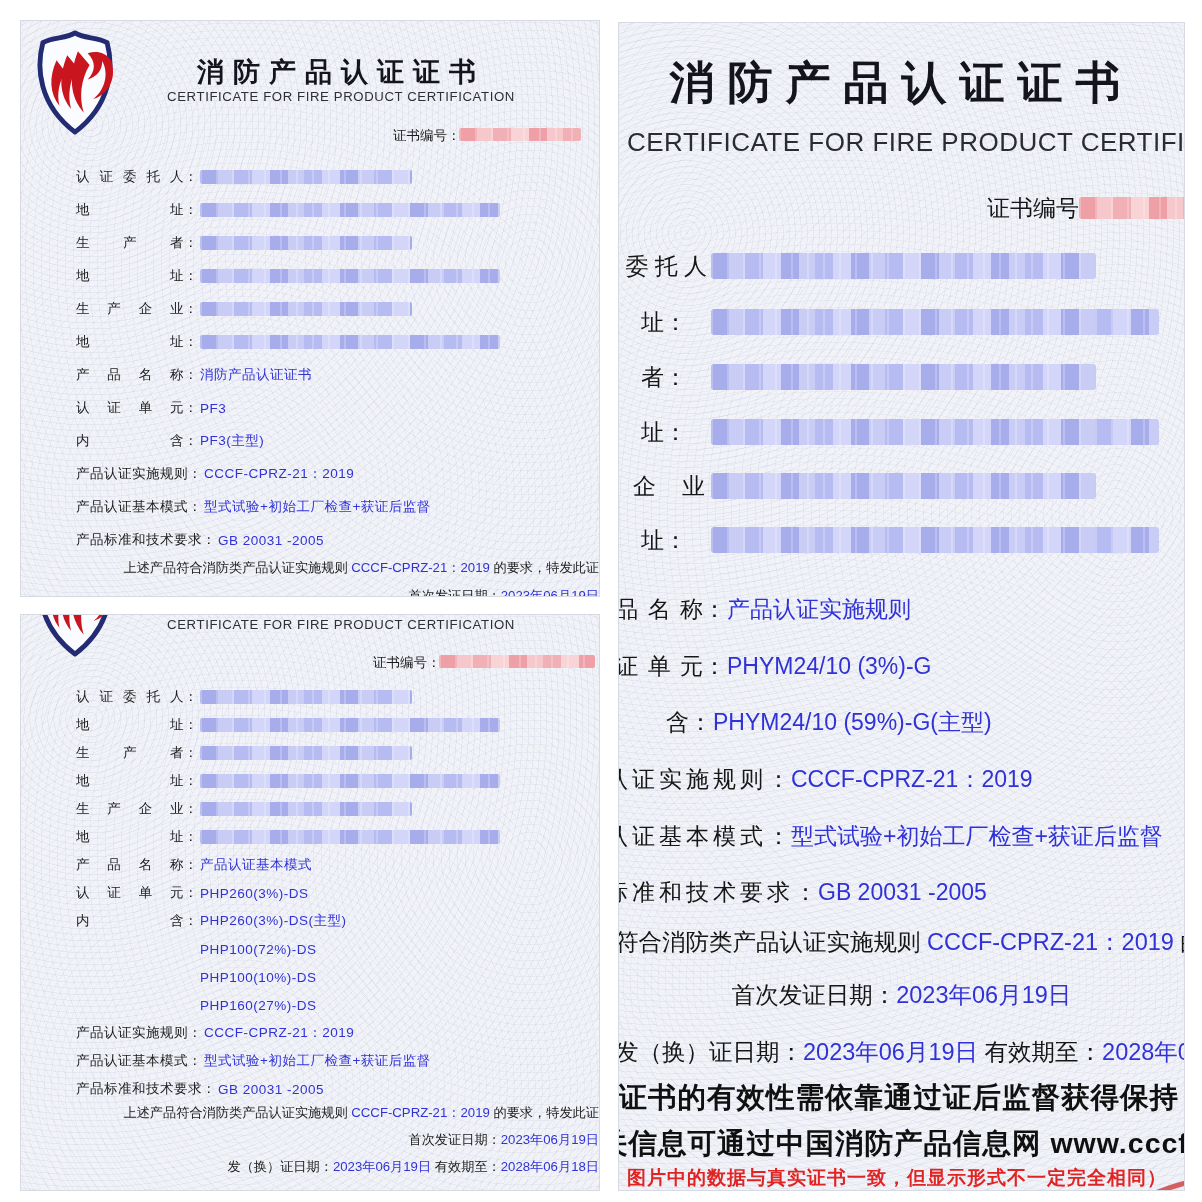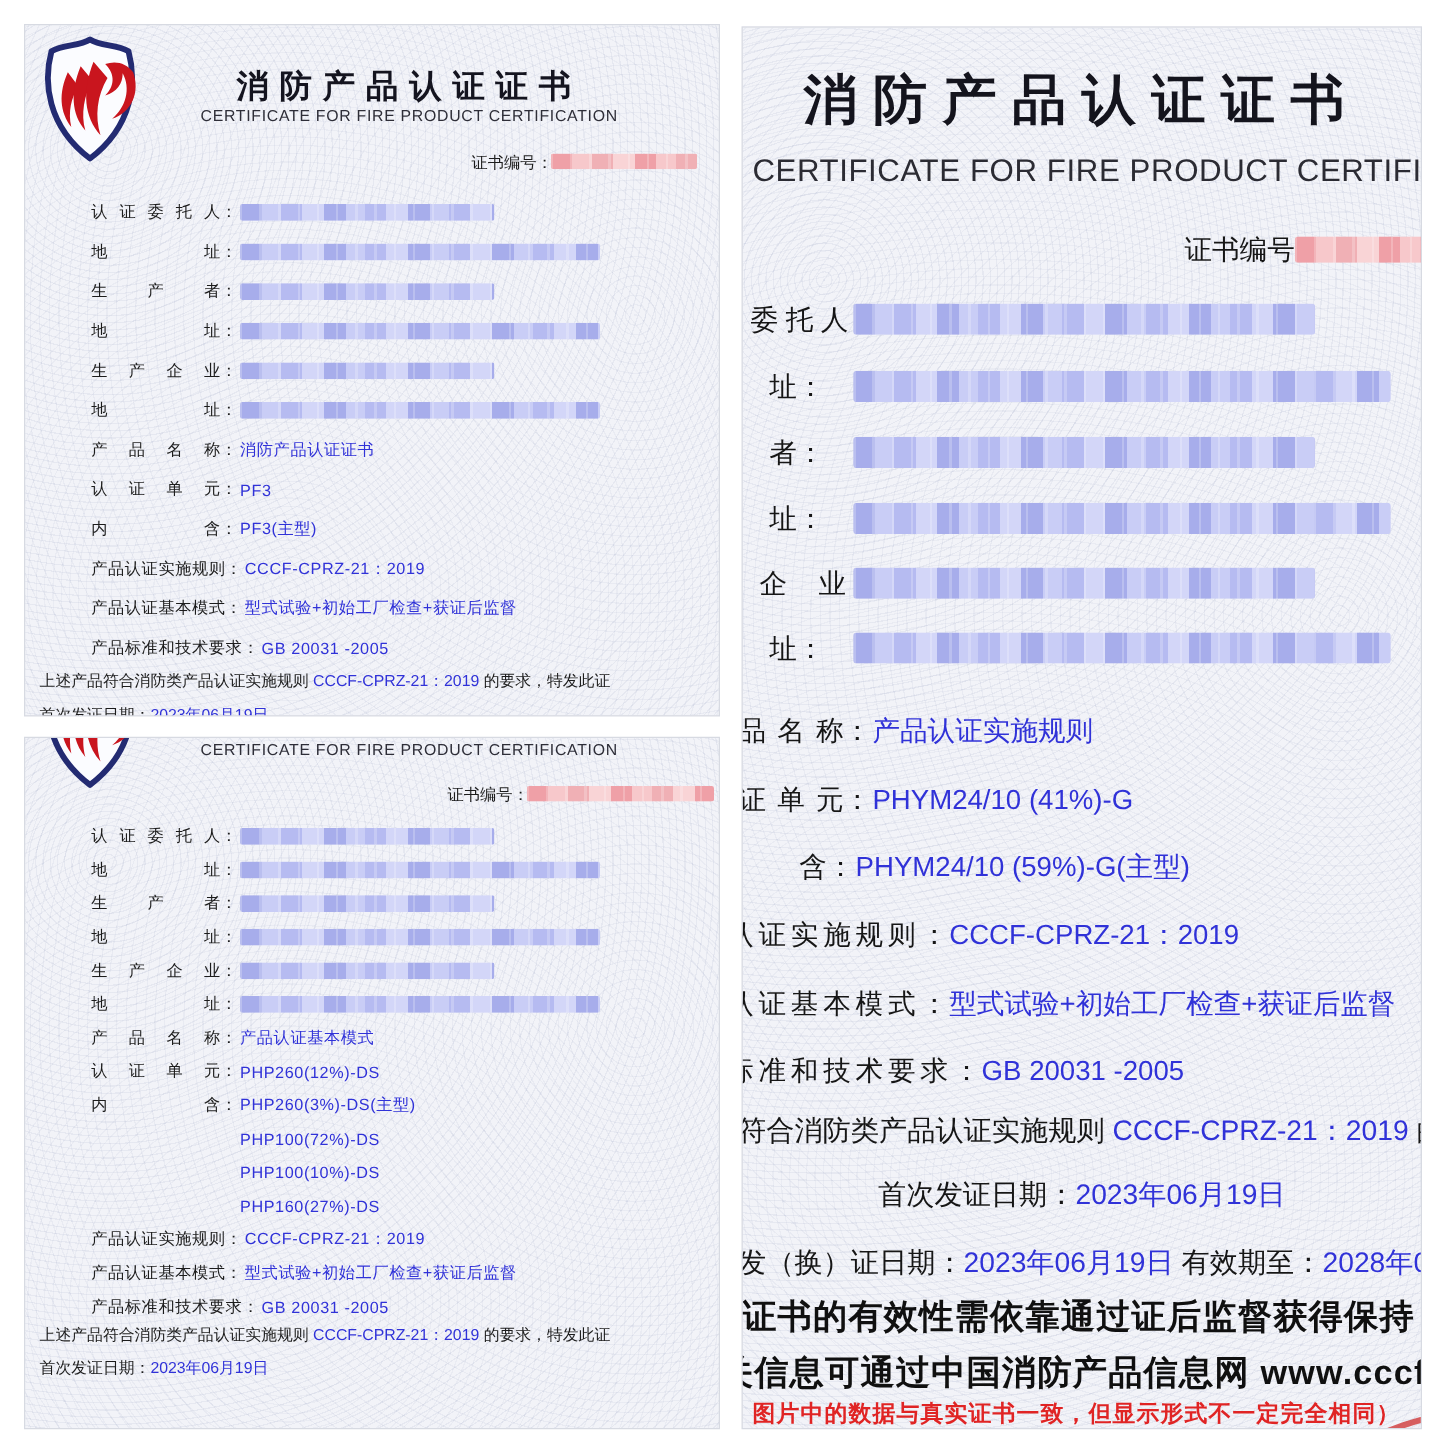--- a/index.html
+++ b/index.html
@@ -29,21 +29,21 @@
   .val{color:#3032d8;}
   .bar{display:inline-block;height:14px;border-radius:2px;}
   .bar-blue{background:
       repeating-linear-gradient(90deg, rgba(255,255,255,.22) 0 2px, transparent 2px 16px),
       repeating-linear-gradient(90deg,#a7adeb 0 18px,#c9cdf6 18px 34px,#b6bbf1 34px 52px,#d3d6f8 52px 70px);}
   .bar-pink{background:
       repeating-linear-gradient(90deg, rgba(255,255,255,.22) 0 2px, transparent 2px 16px),
       repeating-linear-gradient(90deg,#efa0a7 0 18px,#f7c8cb 18px 34px,#f0b0b5 34px 52px,#f9d4d6 52px 70px);}
   .bar-norm{width:212px;}
   .bar-wide{width:300px;}
-  .stmt{position:absolute;left:12px;width:100%;text-align:left;font-size:13.2px;
+  .stmt{position:absolute;left:0;width:100%;text-align:right;font-size:13.2px;
     color:#1c1c1c;white-space:nowrap;}
   .stmt .code{color:#3032d8;}
 
   
   .b-title{position:absolute;top:30px;left:0;width:100%;text-align:center;
     font-size:45px;font-weight:600;letter-spacing:13px;color:#14141d;white-space:nowrap;}
   .b-eng{position:absolute;top:104px;left:8px;font-size:26px;color:#2b2b33;
     letter-spacing:.5px;white-space:nowrap;}
   .b-line{position:absolute;white-space:nowrap;color:#161616;}
   .b-field{font-size:23px;line-height:27px;}
@@ -157,20 +157,23 @@
     <span>证书编号：</span>
   </div>
   <span class="bar bar-pink" style="position:absolute;top:40px;left:418px;width:156px;height:13px"></span>
 
   <div class="stmt" style="top:489px">
     <span>上述产品符合消防类产品认证实施规则 </span><span class="code">CCCF-CPRZ-21：2019</span><span> 的要求，特发此证</span>
   </div>
   <div class="stmt" style="top:516px">
     <span>首次发证日期：</span><span class="code">2023年06月19日</span>
   </div>
+  <div class="stmt" style="top:543px">
+    <span>发（换）证日期：</span><span class="code">2023年06月19日</span><span>&nbsp;</span><span>有效期至：</span><span class="code">2028年06月18日</span>
+  </div>
 <div class="s-row" style="top: 72px;">
       <span class="lbl just">认证委托人</span>
       <span class="colon">：</span>
       <span class="bar bar-blue bar-norm"></span>
     </div>
     <div class="s-row" style="top: 100px;">
       <span class="lbl just">地址</span>
       <span class="colon">：</span>
       <span class="bar bar-blue bar-wide"></span>
     </div>
@@ -195,21 +198,21 @@
       <span class="bar bar-blue bar-wide"></span>
     </div>
     <div class="s-row" style="top: 240px;">
       <span class="lbl just">产品名称</span>
       <span class="colon">：</span>
       <span class="val">产品认证基本模式</span>
     </div>
     <div class="s-row" style="top: 268px;">
       <span class="lbl just">认证单元</span>
       <span class="colon">：</span>
-      <span class="val">PHP260(12%)-DS</span>
+      <span class="val">PHP260(3%)-DS</span>
     </div>
     <div class="s-row" style="top: 296px;">
       <span class="lbl just">内含</span>
       <span class="colon">：</span>
       <span class="val">PHP260(3%)-DS(主型)</span>
     </div>
     <div class="s-row" style="top: 324px;">
       <span class="lbl just"></span>
       <span class="colon">&nbsp;</span>
       <span class="val">PHP100(72%)-DS</span>
@@ -276,21 +279,21 @@
 
   <div class="b-line b-field" style="top:504px;left:-105px">
     <span class="b-lblj" style="width:150px">地址</span><span class="b-colon">：</span>
   </div>
   <span class="bar bar-blue b-bar" style="top:504px;left:92px;width:448px"></span>
 
   <div class="b-line b-field" style="top:573px;left:-36px">
     <span class="b-lblj" style="width:120px">产品名称</span><span class="b-colon">：</span><span class="b-val">产品认证实施规则</span>
   </div>
   <div class="b-line b-field" style="top:630px;left:-36px">
-    <span class="b-lblj" style="width:120px">认证单元</span><span class="b-colon">：</span><span class="b-val">PHYM24/10 (41%)-G</span>
+    <span class="b-lblj" style="width:120px">认证单元</span><span class="b-colon">：</span><span class="b-val">PHYM24/10 (3%)-G</span>
   </div>
   <div class="b-line b-field" style="top:686px;left:-50px">
     <span class="b-lblj" style="width:120px">内含</span><span class="b-colon">：</span><span class="b-val">PHYM24/10 (59%)-G(主型)</span>
   </div>
   <div class="b-line b-field" style="top:743px;left:-68px">
     <span class="b-lbln">产品认证实施规则</span><span class="b-colon">：</span><span class="b-val">CCCF-CPRZ-21：2019</span>
   </div>
   <div class="b-line b-field" style="top:800px;left:-68px">
     <span class="b-lbln">产品认证基本模式</span><span class="b-colon">：</span><span class="b-val">型式试验+初始工厂检查+获证后监督</span>
   </div>

